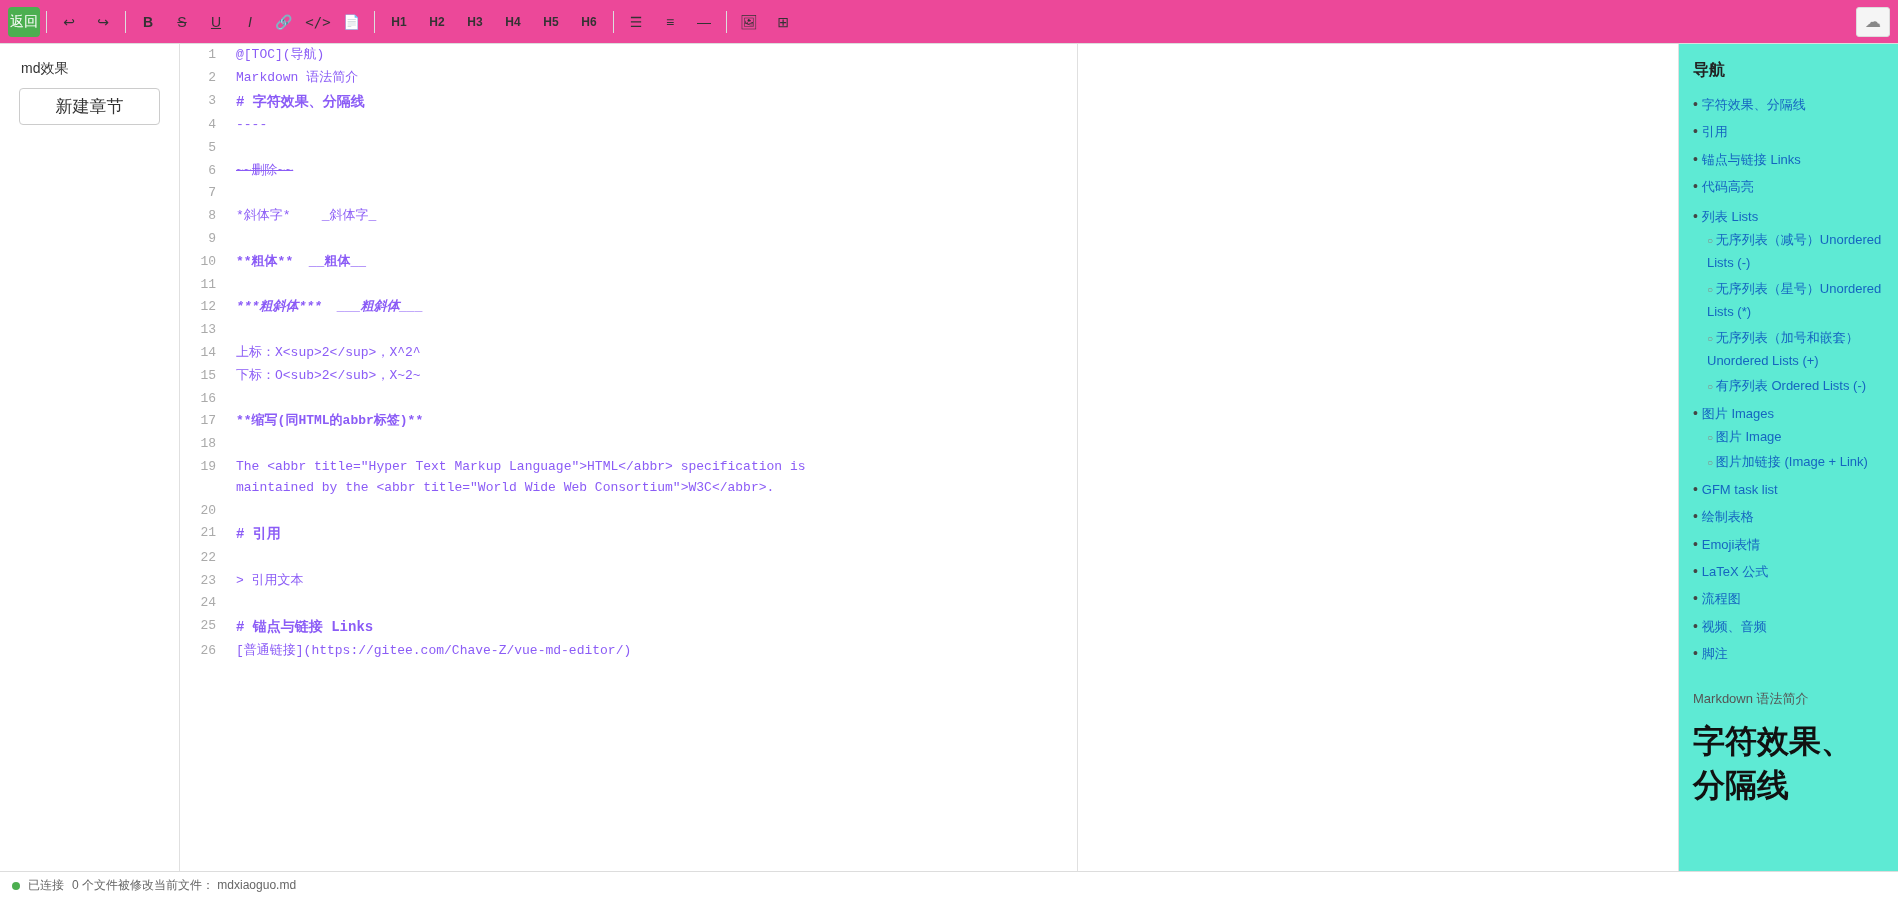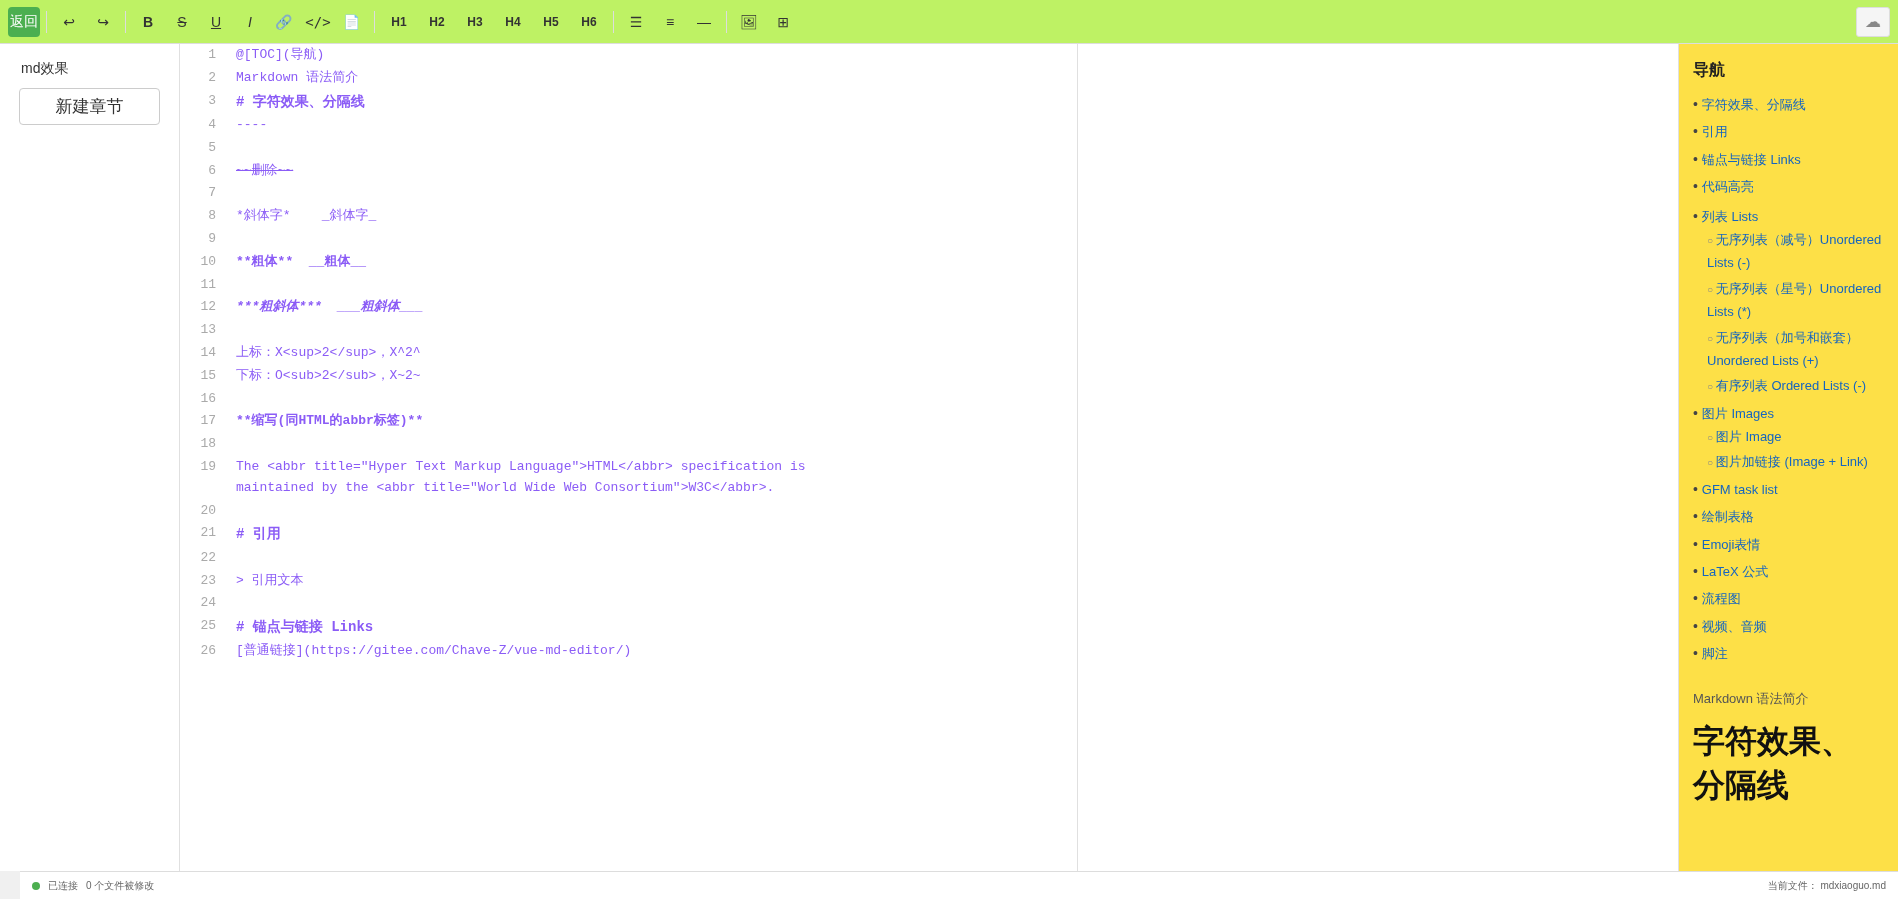--- a/index.html
+++ b/index.html
@@ -1,21 +1,21 @@
 <!DOCTYPE html>
 <html><head>
   <meta charset="utf-8">
   <style>
     * { box-sizing: border-box; margin: 0; padding: 0; }
     body { font-family: 'Microsoft YaHei', '微软雅黑', sans-serif; font-size: 14px; background: #f0f0f0; height: 899px; overflow: hidden; display: flex; flex-direction: column; }
 
     
     #toolbar {
       display: flex; align-items: center; gap: 2px;
-      background: #bef264; border-bottom: 1px solid #ddd;
+      background: #ec4899; border-bottom: 1px solid #ddd;
       padding: 4px 8px; height: 44px; flex-shrink: 0; justify-content: center;
     }
     .toolbar-btn {
       display: inline-flex; align-items: center; justify-content: center;
       width: 32px; height: 30px; border: none; background: transparent;
       cursor: pointer; border-radius: 3px; font-size: 14px; color: #333;
       transition: background 0.15s;
     }
     .toolbar-btn.green { background: #4caf50; color: #fff; border-radius: 4px; }
     .toolbar-divider { width: 1px; height: 22px; background: #ddd; margin: 0 4px; }
@@ -57,42 +57,42 @@
     }
 
     
     #preview-pane {
       width: 600px; flex-shrink: 0; background: #fff;
       overflow-y: auto; display: flex;
     }
 
     
     #nav-panel {
-      width: 220px; background: #fde047; border-left: 1px solid #e0e0e0;
+      width: 220px; background: #5eead4; border-left: 1px solid #e0e0e0;
       padding: 16px 14px; overflow-y: auto; flex-shrink: 0;
     }
     #nav-panel h3 { font-size: 16px; font-weight: bold; color: #222; margin-bottom: 12px; }
     #nav-panel ul { list-style: none; }
     #nav-panel > ul > li { margin-bottom: 6px; }
     #nav-panel a { color: #1565c0; text-decoration: none; font-size: 13px; line-height: 1.8; }
     #nav-panel .sub-list { list-style: none; padding-left: 14px; }
     #nav-panel .sub-list li::before { content: '○ '; font-size: 10px; color: #888; }
     #nav-panel .sub-list li { margin-bottom: 2px; }
     .nav-bullet::before { content: '• '; color: #444; }
 
     
     #preview-content {
       flex: 1; padding: 20px 24px; overflow-y: auto;
     }
 
     
     #statusbar {
       height: 28px; background: #fff; border-top: 1px solid #ddd;
-      display: flex; align-items: center; justify-content: space-between;
-      padding: 0 12px; font-size: 10px; color: #666; flex-shrink: 0; margin-left: 20px;
+      display: flex; align-items: center; 
+      padding: 0 12px; font-size: 12px; color: #666; flex-shrink: 0;
     }
     #statusbar .status-left { display: flex; align-items: center; gap: 8px; }
     .status-dot { width: 8px; height: 8px; border-radius: 50%; background: #4caf50; display: inline-block; }
 
     
     #cloud-btn {
       margin-left: auto; width: 34px; height: 30px; border: 1px solid #ddd;
       background: #f5f5f5; border-radius: 3px; cursor: pointer;
       display: flex; align-items: center; justify-content: center; font-size: 16px; color: #888;
     }

